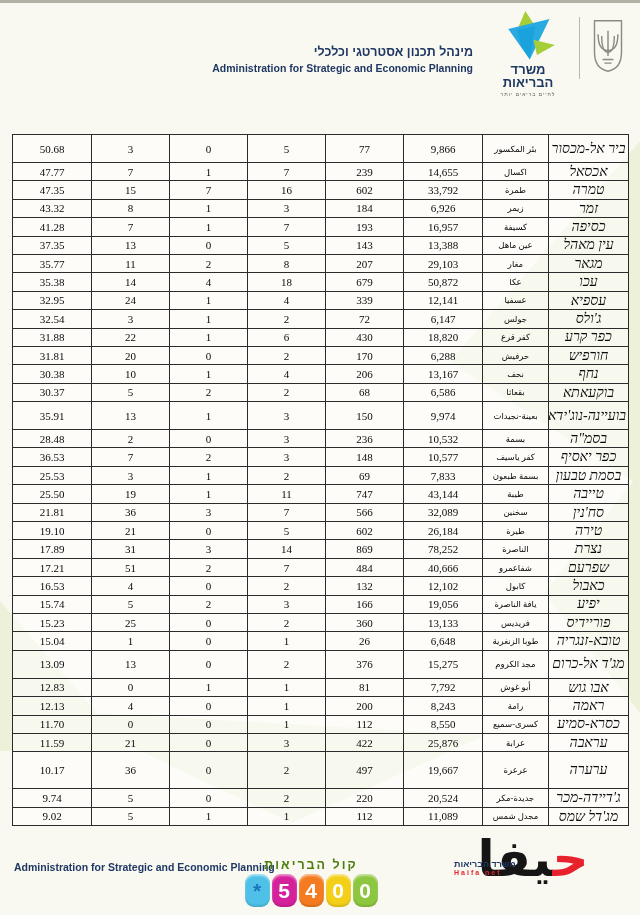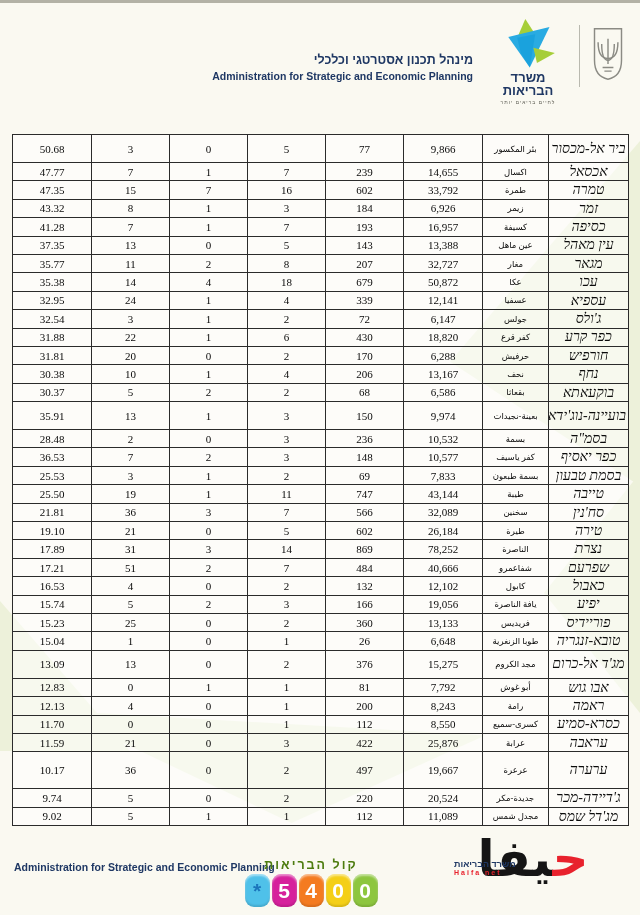--- a/index.html
+++ b/index.html
@@ -9,21 +9,21 @@
     font-family:"Liberation Serif","DejaVu Sans",serif;color:#0a0a0a;
   }
   
   .wm{position:absolute;background:#edf1da;z-index:0;}
   .wm-a{right:0;top:138px;width:190px;height:345px;clip-path:polygon(100% 0,100% 100%,0 64%);}
   .wm-b{left:0;top:598px;width:130px;height:150px;clip-path:polygon(0 0,100% 100%,0 100%);}
   .wm-c{left:55px;top:695px;width:430px;height:125px;clip-path:polygon(0 10%,100% 30%,55% 100%);}
   .wm-d{right:0;top:470px;width:120px;height:240px;clip-path:polygon(100% 0,100% 100%,20% 50%);}
 
   
-  .header{position:absolute;top:16px;left:0;right:14px;display:flex;justify-content:flex-end;align-items:flex-start;z-index:2;}
+  .header{position:absolute;top:8px;left:0;right:14px;display:flex;justify-content:flex-end;align-items:flex-start;z-index:2;}
   .hdr-text{margin-top:34px;text-align:right;color:#1f3864;margin-right:12px;}
   .hdr-text .he{font-size:12.5px;font-weight:bold;font-family:"Liberation Sans",sans-serif;}
   .hdr-text .en{font-size:10.5px;font-weight:bold;font-family:"Liberation Sans",sans-serif;margin-top:3px;}
   .logo{width:74px;text-align:center;margin:0 6px;}
   .logo svg{display:block;margin:0 auto;}
   .logo .mname{color:#1f3864;font-weight:bold;font-size:13px;line-height:1.02;font-family:"Liberation Sans",sans-serif;}
   .logo .tag{color:#5b5b52;font-size:5px;letter-spacing:1px;margin-top:1px;font-family:"Liberation Sans",sans-serif;}
   .vdiv{width:1px;height:62px;background:#b9b9af;margin:6px 10px 0 8px;}
   .emblem{margin-top:6px;}
 
@@ -170,21 +170,21 @@
           <td class="num">13,388</td>
           <td class="num">143</td>
           <td class="num">5</td>
           <td class="num">0</td>
           <td class="num">13</td>
           <td class="num">37.35</td>
         </tr>
         <tr class="r">
           <td class="he">מגאר</td>
           <td class="ar">مغار</td>
-          <td class="num">32,727</td>
+          <td class="num">29,103</td>
           <td class="num">207</td>
           <td class="num">8</td>
           <td class="num">2</td>
           <td class="num">11</td>
           <td class="num">35.77</td>
         </tr>
         <tr class="r">
           <td class="he">עכו</td>
           <td class="ar">عكا</td>
           <td class="num">50,872</td>

